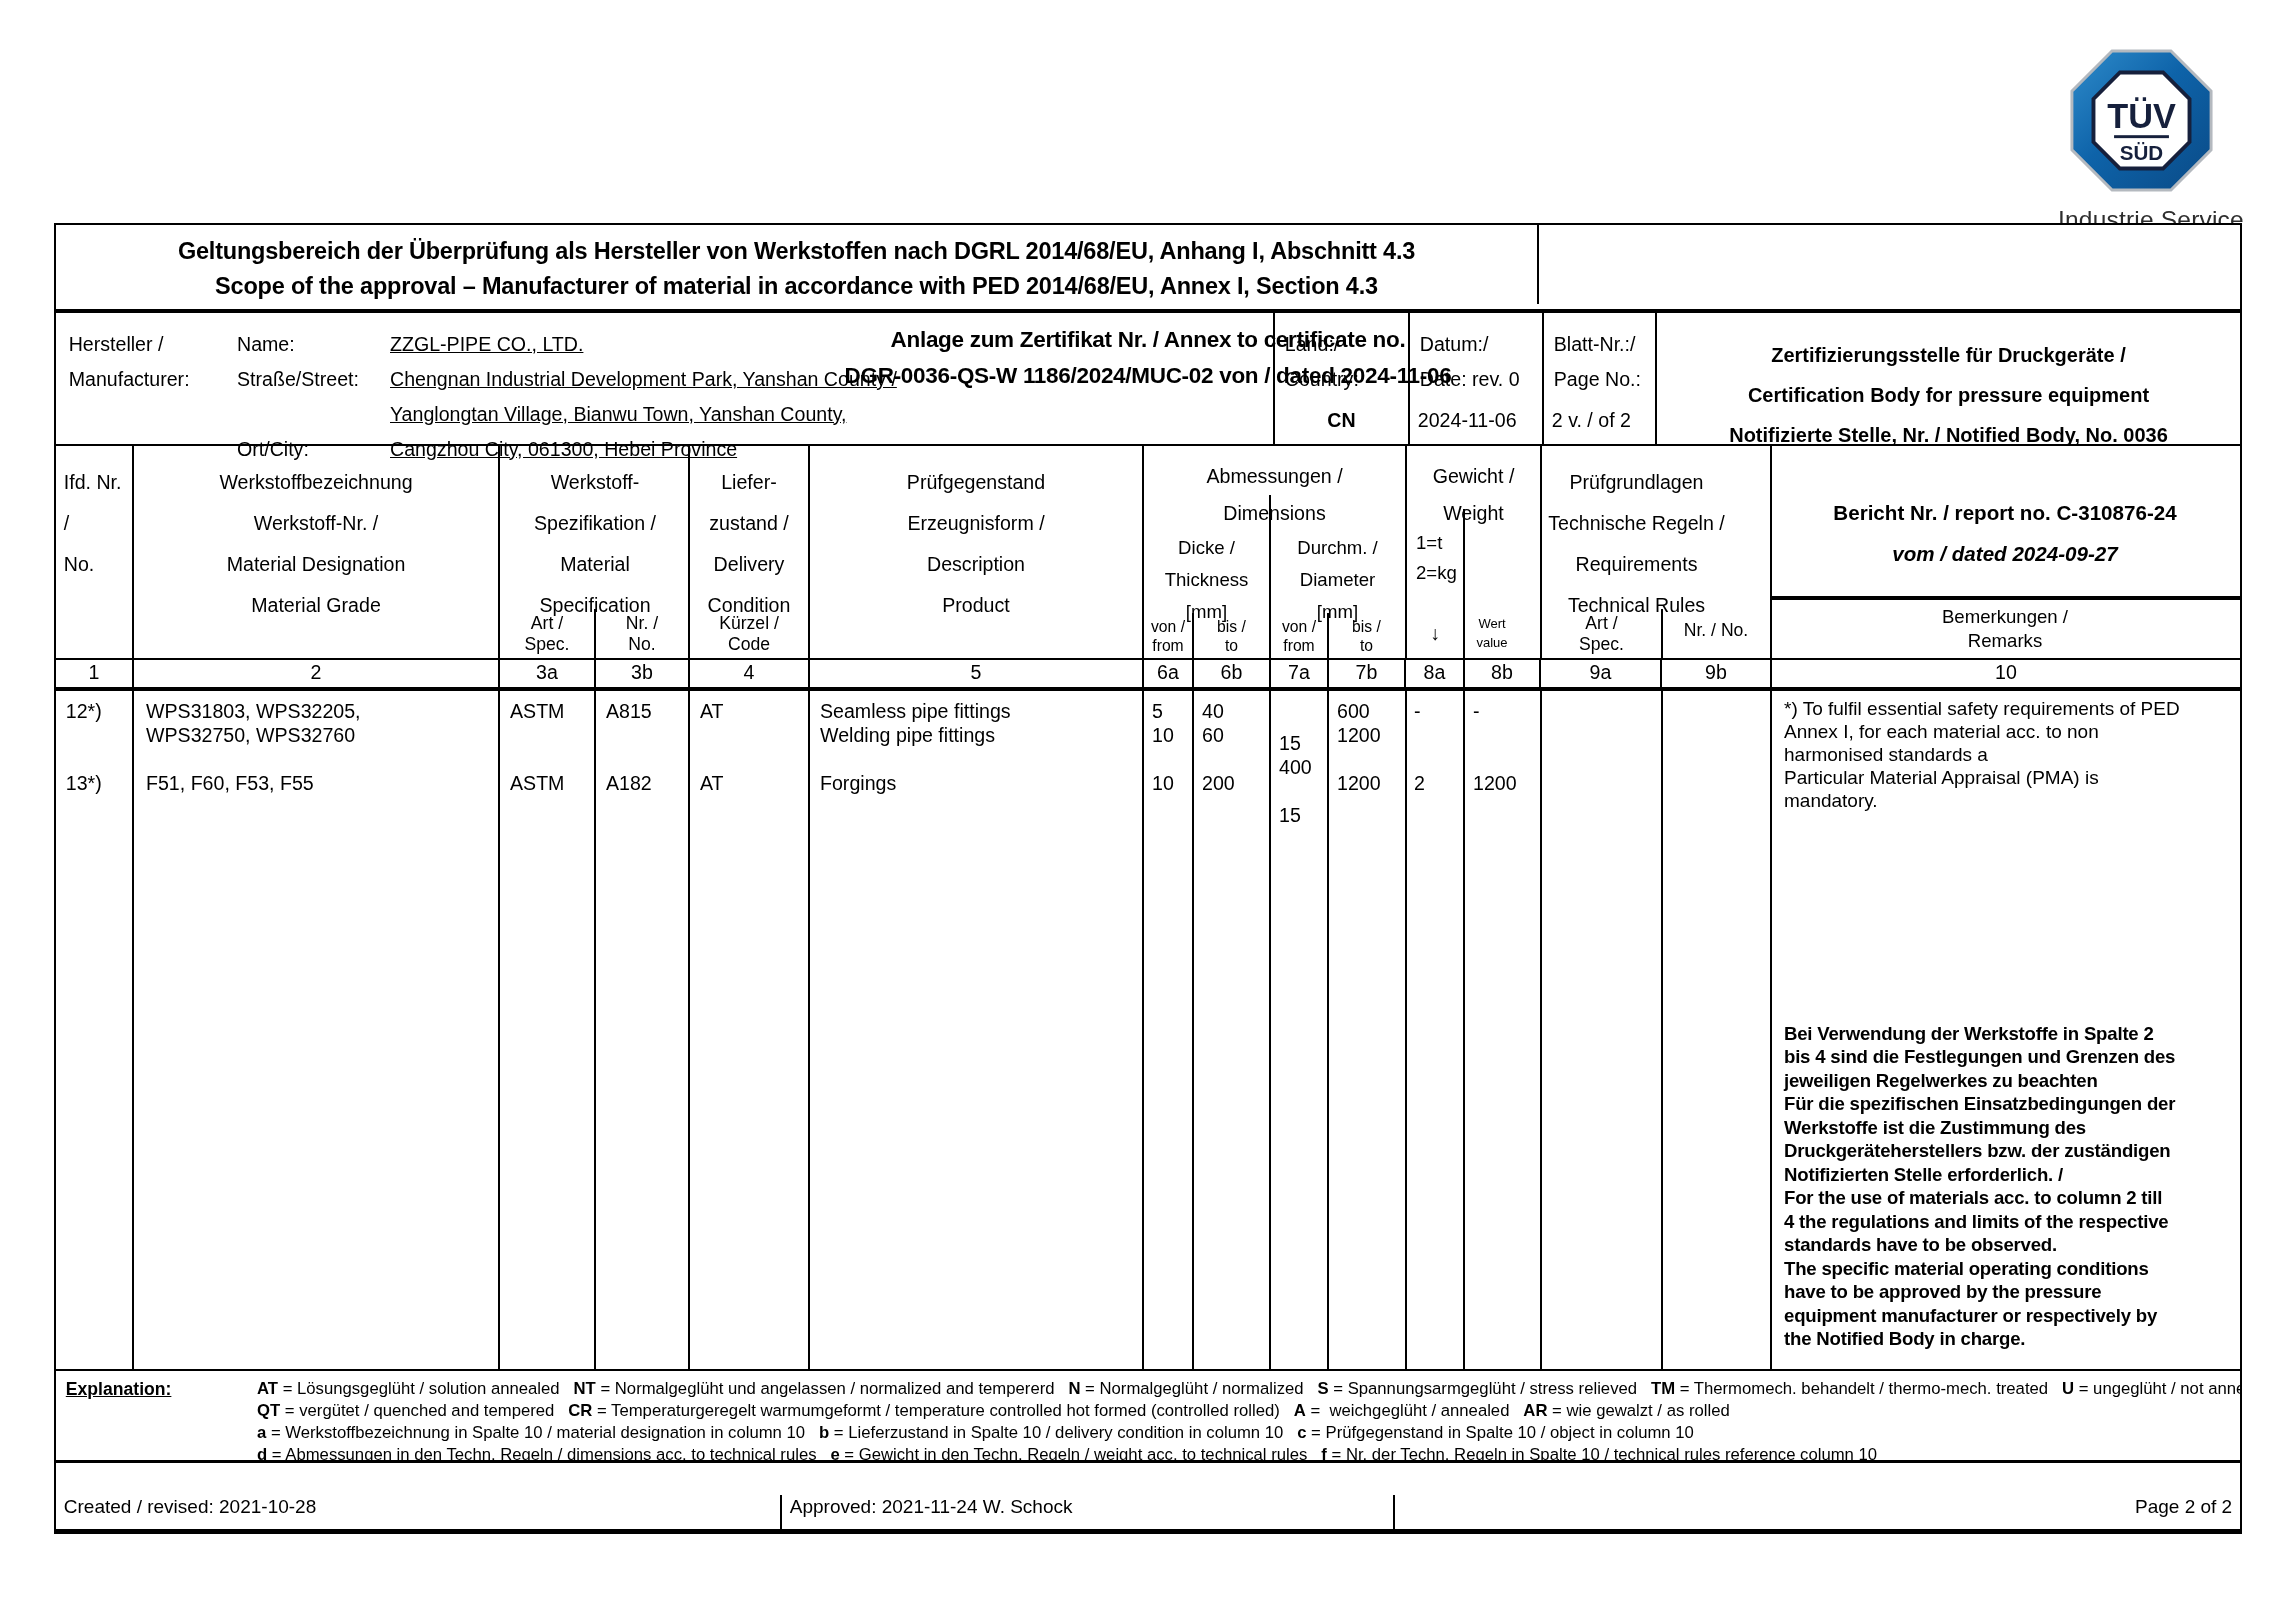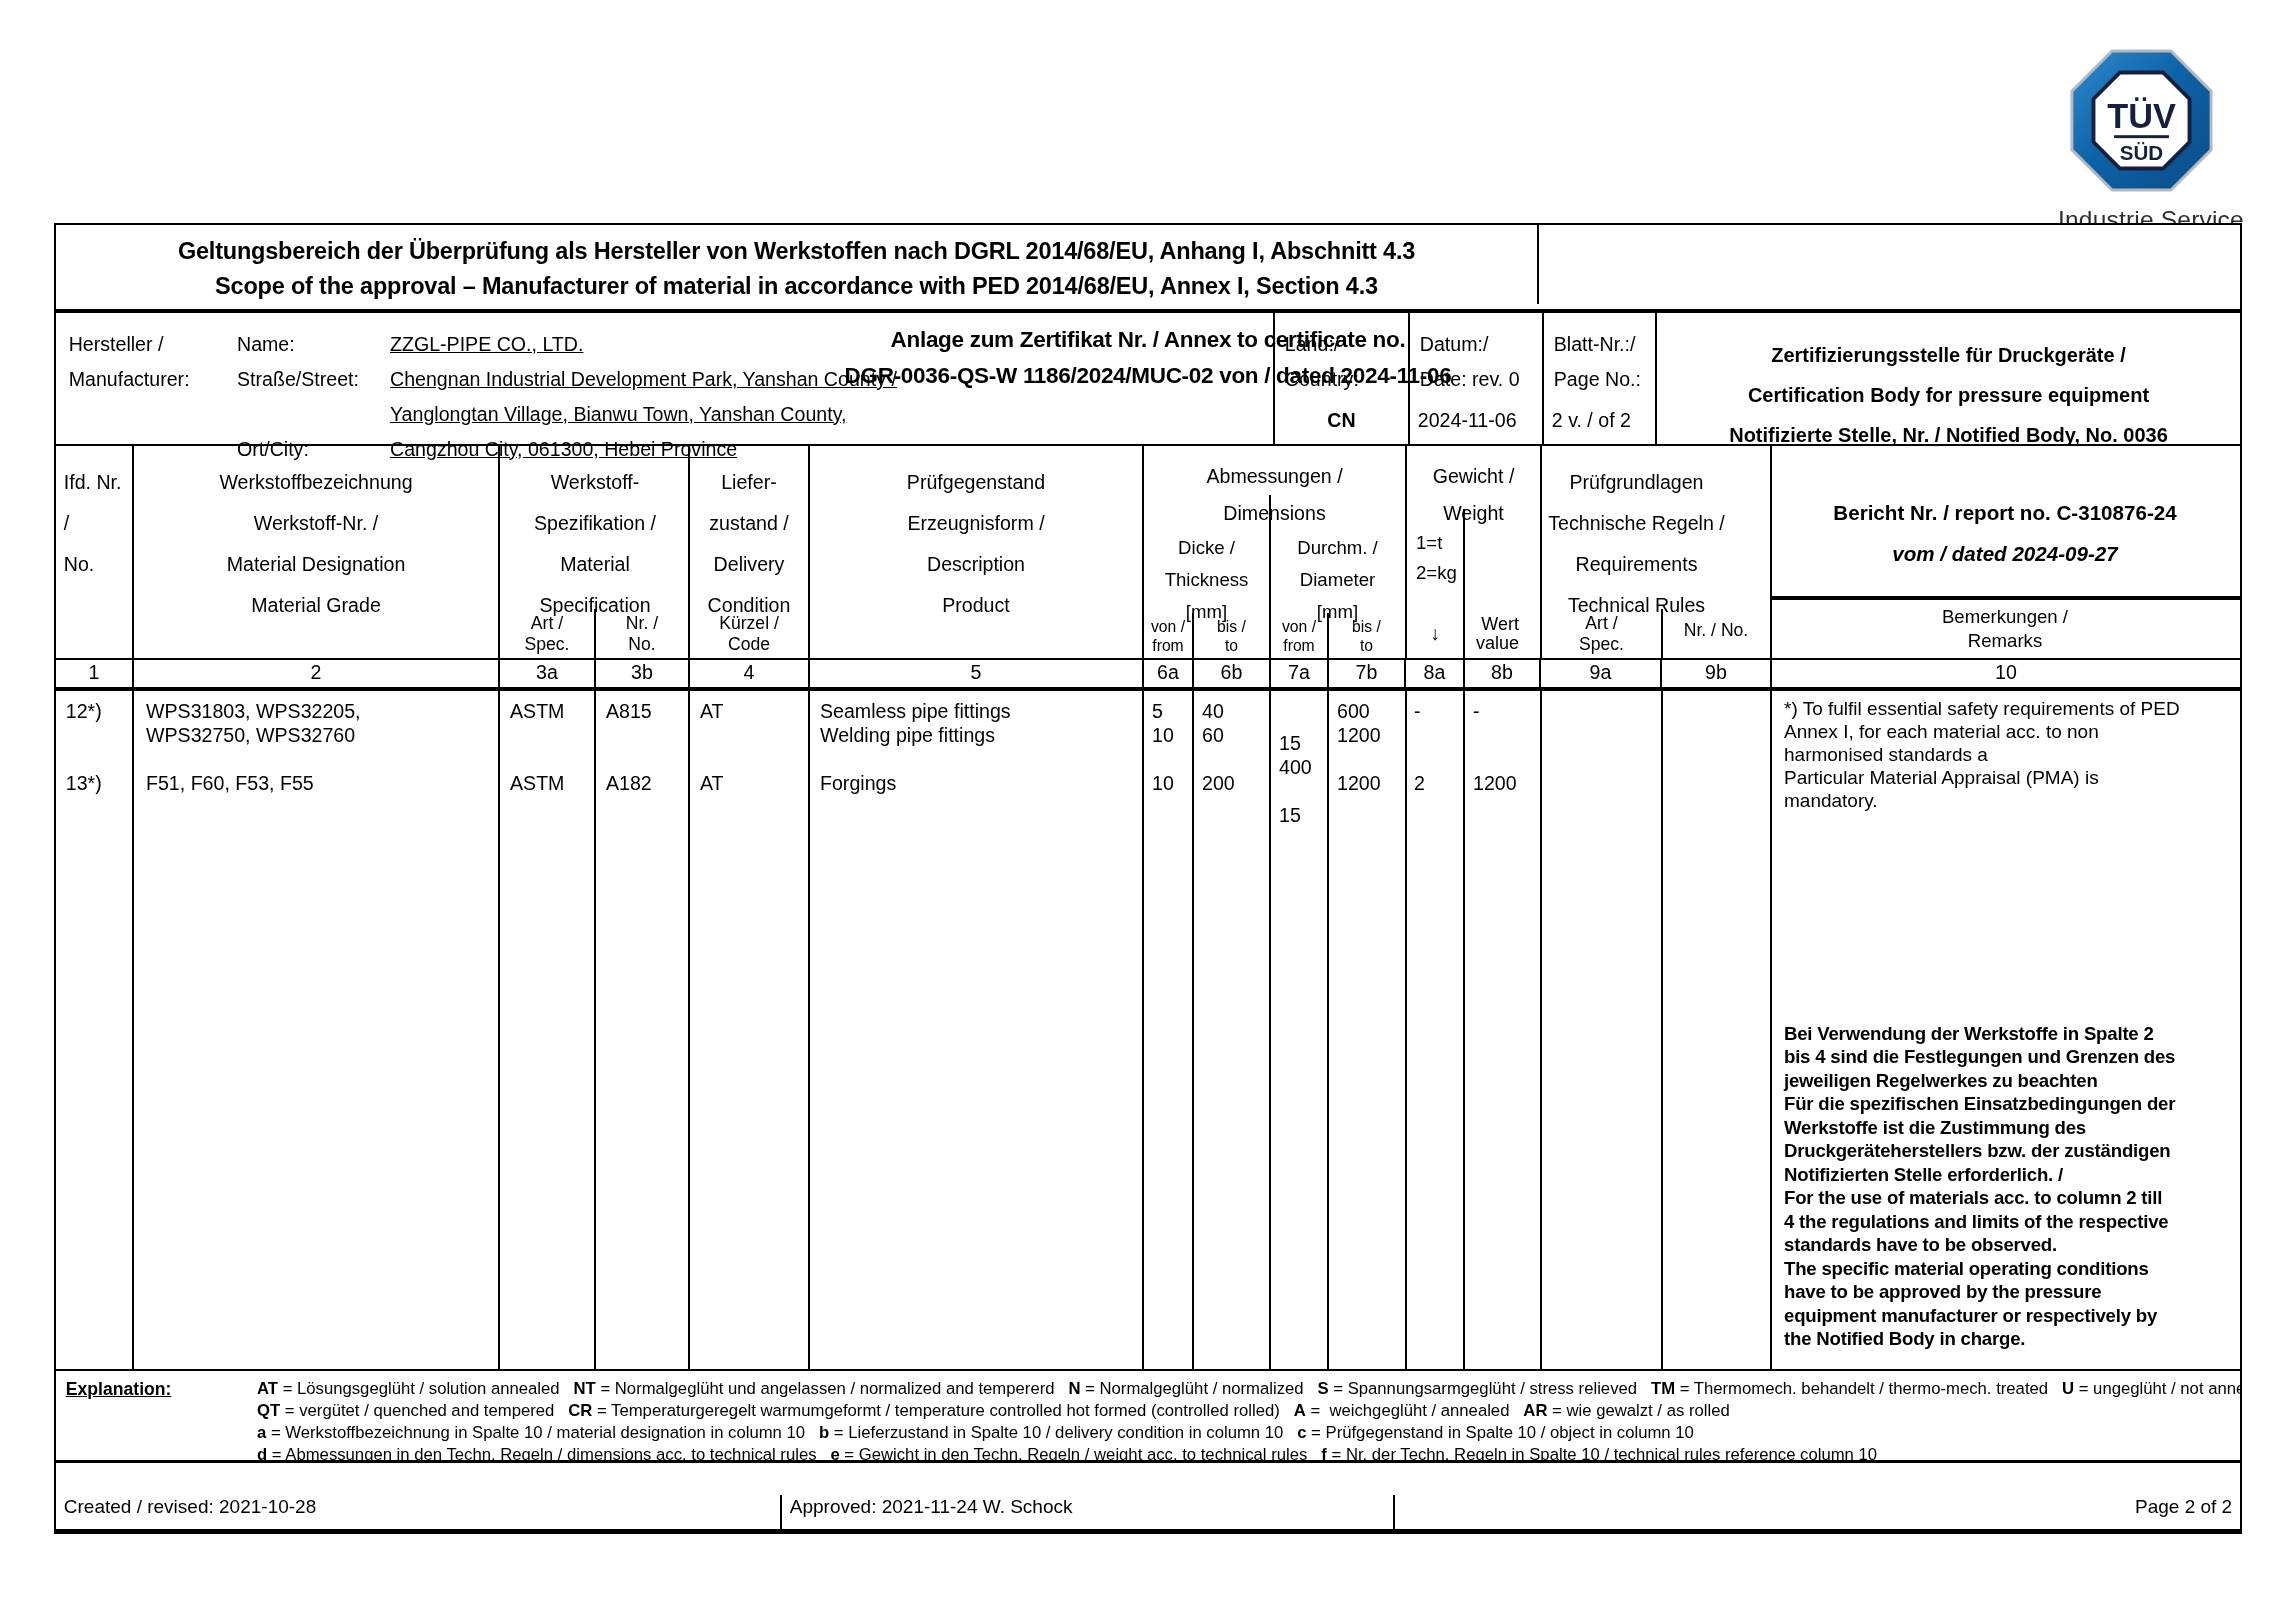--- a/index.html
+++ b/index.html
@@ -202,21 +202,21 @@
 to</div>
       <div class="hx" style="left:1215px; width:56px; top:172px; font-size:15.7px; line-height:18.6px;">von /
 from</div>
       <div class="hx" style="left:1273px; width:75px; top:172px; font-size:15.7px; line-height:18.6px;">bis /
 to</div>
       <div class="hx" style="left:1351px; width:133px; top:11.8px; line-height:37px;">Gewicht /
 Weight</div>
       <div class="hx left-al" style="left:1360px; top:82px; font-size:18.6px; line-height:30px;">1=t
 2=kg</div>
       <div class="hx" style="left:1351px; width:57px; top:176px; font-size:19.6px;">↓</div>
-      <div class="hx" style="left:1409px; width:54px; top:169px; font-size:18px; line-height:18.6px;text-align:right;">Wert
+      <div class="hx" style="left:1409px; width:54px; top:169px; font-size:13px; line-height:18.6px;">Wert
 value</div>
       <div class="hx g4" style="left:1486px; width:189px;">Prüfgrundlagen
 Technische Regeln /
 Requirements
 Technical Rules</div>
       <div class="hx sub" style="left:1486px; width:119px; top:167px;">Art /
 Spec.</div>
       <div class="hx sub" style="left:1606px; width:108px; top:174px;">Nr. / No.</div>
       <div class="hx rpt" style="left:1716px; width:466px; top:55px;">Bericht Nr. / report no. C-310876-24</div>
       <div class="hx rpt rpt-it" style="left:1716px; width:466px; top:96px;">vom / dated 2024-09-27</div>

